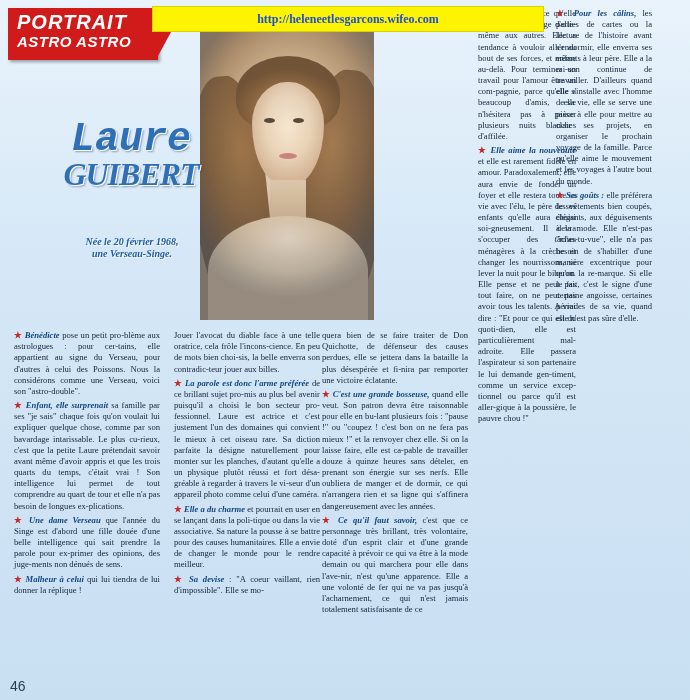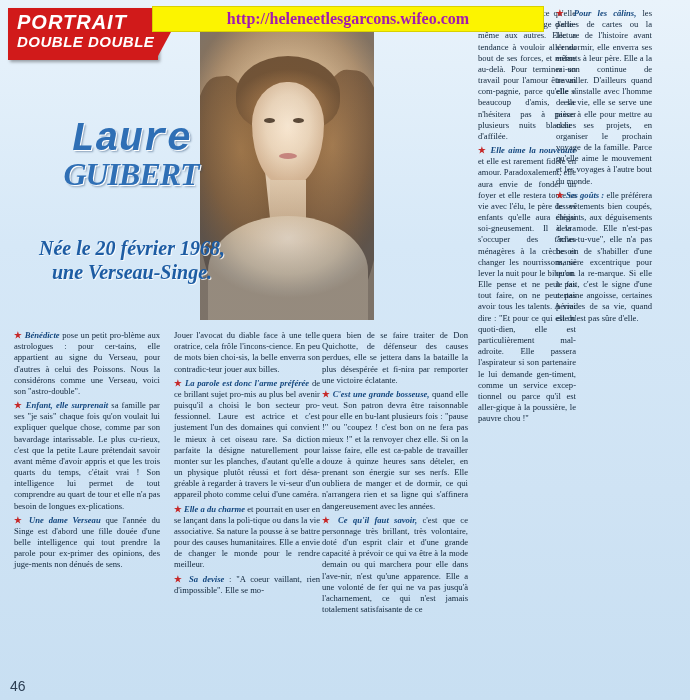--- a/index.html
+++ b/index.html
@@ -18,21 +18,21 @@
   
   .watermark{
     position:absolute;top:6px;left:152px;width:390px;height:24px;
     background:#fcf400;
     border:1px solid #d9d100;
     display:flex;align-items:center;justify-content:center;
     z-index:40;
   }
   .watermark span{
     font-family:"Liberation Serif", serif;
-    font-size:16px;font-weight:bold;color:#a21caf;
+    font-size:12px;font-weight:bold;color:#1d4ed8;
     letter-spacing:0px;
     white-space:nowrap;
   }
   
   .banner{
     position:absolute;left:8px;top:8px;width:150px;height:52px;
     background:#d11a1a;
     box-shadow:2px 2px 3px rgba(0,0,0,.35);
     z-index:30;
   }
@@ -128,21 +128,21 @@
     font-size:32px;font-weight:bold;font-style:italic;
     color:#2f6fb5;
     text-shadow:1px 1px 0 #fff, 2px 2px 2px rgba(40,70,110,.45);
     line-height:.98;
     letter-spacing:-1px;
   }
   .sub{
     position:absolute;left:34px;top:236px;width:196px;z-index:20;
     text-align:center;
     font-family:"Liberation Serif", serif;
-    font-weight:bold;font-style:italic;font-size:20px;
+    font-weight:bold;font-style:italic;font-size:10px;
     color:#1d5ca3;line-height:1.2;
     text-shadow:1px 1px 0 rgba(255,255,255,.8);
   }
   
   .cols{
     position:absolute;left:0;top:0;width:690px;height:700px;z-index:15;
   }
   .col{
     position:absolute;top:0;width:148px;
     font-size:8.6px;line-height:1.30;
@@ -182,42 +182,43 @@
     <div class="eyeL"></div>
     <div class="eyeR"></div>
     <div class="mouth"></div>
     <div class="neck"></div>
     <div class="shoulder"></div>
     <div class="glow"></div>
   </div>
 
   <div class="banner">
     <div class="b1">PORTRAIT</div>
-    <div class="b2">DOUBLE DOUBLE</div>
+    <div class="b2">ASTRO ASTRO</div>
     <div class="tri"></div>
   </div>
 
   <div class="headline">
     <div class="n1">Laure</div>
     <div class="n2">GUIBERT</div>
   </div>
   <div class="sub">
       <div>Née le 20 février 1968,</div>
       <div>une Verseau-Singe.</div>
     </div>
 
   <div class="watermark">
     <span>http://heleneetlesgarcons.wifeo.com</span>
   </div>
 
   <div class="cols">
     <div class="col colText" id="c1">
         <p><span class="star">★ </span><span class="lead">Bénédicte </span><span>pose un petit pro-blème aux astrologues : pour cer-tains, elle appartient au signe du Verseau, pour d'autres à celui des Poissons. Nous la considérons comme une Verseau, voici son "astro-double".</span></p>
         <p><span class="star">★ </span><span class="lead">Enfant, elle surprenait </span><span>sa famille par ses "je sais" chaque fois qu'on voulait lui expliquer quelque chose, comme par son bavardage intarissable. Le plus cu-rieux, c'est que la petite Laure prétendait savoir avant même d'avoir appris et que les trois quarts du temps, c'était vrai ! Son intelligence lui permet de tout comprendre au quart de tour et elle n'a pas besoin de longues ex-plications.</span></p>
-        <p><span class="star">★ </span><span class="lead">Une dame Verseau </span><span>que l'année du Singe est d'abord une fille douée d'une belle intelligence qui tout prendre la parole pour ex-primer des opinions, des juge-ments non dénués de sens.</span></p>
+        <p><span class="star">★ </span><span class="lead">Une dame Verseau </span><span>que l'année du Singe est d'abord une fille douée d'une belle intelligence qui sait prendre la parole pour ex-primer des opinions, des juge-ments non dénués de sens.</span></p>
+        <p><span class="star">★ </span><span class="lead">Malheur à celui </span><span>qui lui tiendra de lui donner la réplique !</span></p>
       </div>
     <div class="col colText" id="c2">
         <p><span>Jouer l'avocat du diable face à une telle oratrice, cela frôle l'incons-cience. En peu de mots bien choi-sis, la belle enverra son contradic-teur jouer aux billes.</span></p>
         <p><span class="star">★ </span><span class="lead">La parole est donc l'arme préférée </span><span>de ce brillant sujet pro-mis au plus bel avenir puisqu'il a choisi le bon secteur pro-fessionnel. Laure est actrice et c'est justement l'un des domaines qui convient le mieux à cet oiseau rare. Sa diction parfaite la désigne naturellement pour monter sur les planches, d'autant qu'elle a un physique plutôt réussi et fort désa-gréable à regarder à travers le vi-seur d'un appareil photo comme celui d'une caméra.</span></p>
         <p><span class="star">★ </span><span class="lead">Elle a du charme </span><span>et pourrait en user en se lançant dans la poli-tique ou dans la vie associative. Sa nature la pousse à se battre pour des causes humanitaires. Elle a envie de changer le monde pour le rendre meilleur.</span></p>
         <p><span class="star">★ </span><span class="lead">Sa devise </span><span>: "A coeur vaillant, rien d'impossible". Elle se mo-</span></p>
       </div>
     <div class="col colText" id="c3">
         <p><span>quera bien de se faire traiter de Don Quichotte, de défenseur des causes perdues, elle se jettera dans la bataille la plus désespérée et fi-nira par remporter une victoire éclatante.</span></p>
         <p><span class="star">★ </span><span class="lead">C'est une grande bosseuse, </span><span>quand elle veut. Son patron devra être raisonnable pour elle en bu-lant plusieurs fois : "pause !" ou "coupez ! c'est bon on ne fera pas mieux !" et la renvoyer chez elle. Si on la laisse faire, elle est ca-pable de travailler douze à quinze heures sans dételer, en prenant son énergie sur ses nerfs. Elle oubliera de manger et de dormir, ce qui n'arrangera rien et sa ligne qui s'affinera dangereusement avec les années.</span></p>

